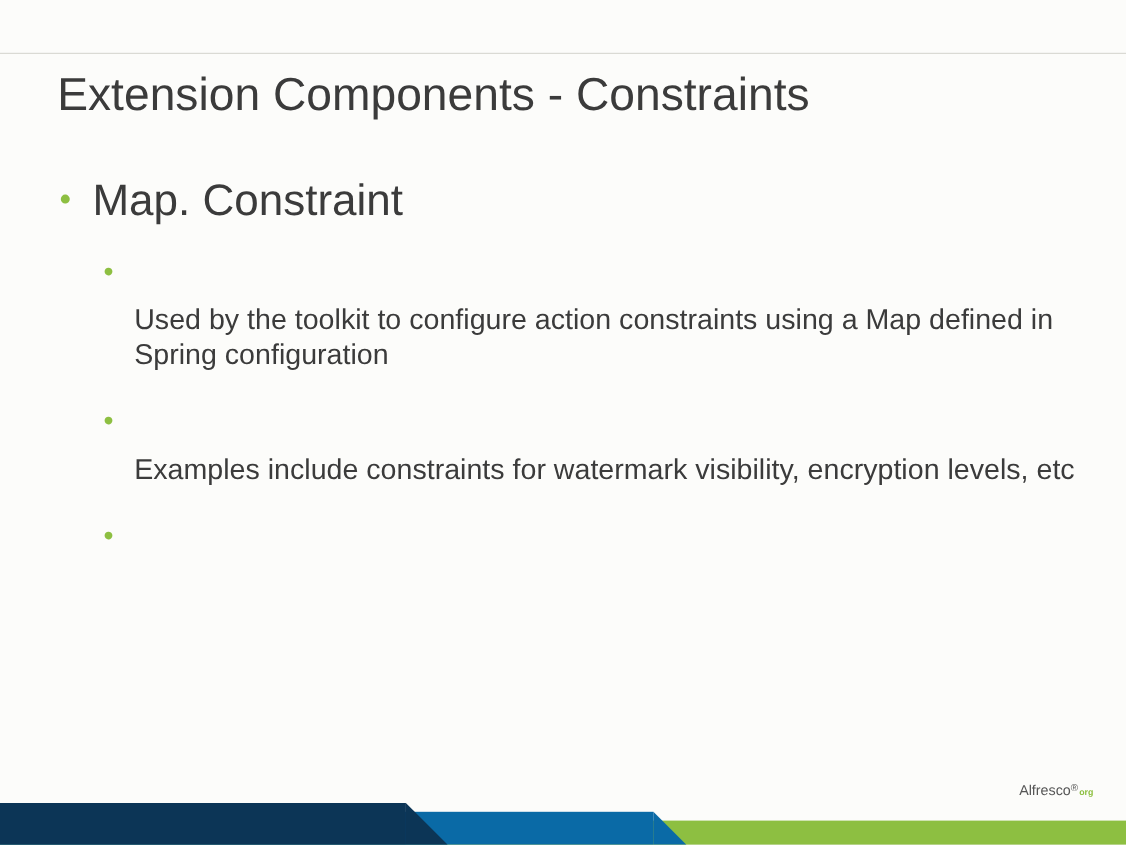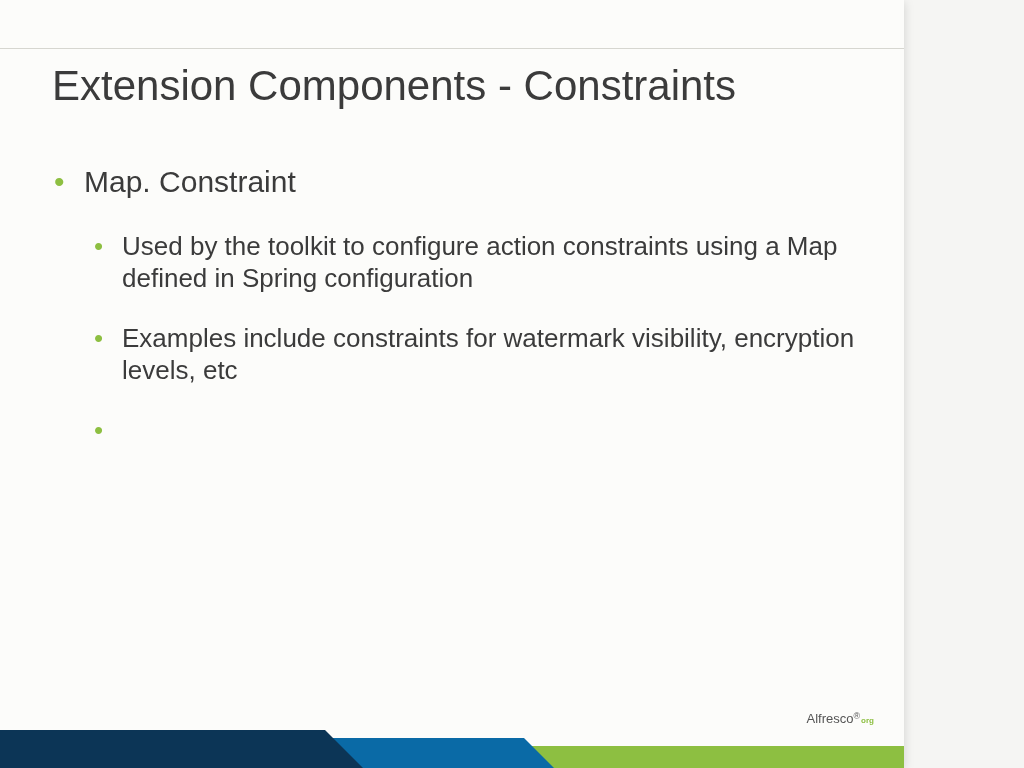--- a/index.html
+++ b/index.html
@@ -1,19 +1,19 @@
 <!DOCTYPE html>
 <html><head>
 <meta charset="utf-8">
 <style>
   * { margin: 0; padding: 0; box-sizing: border-box; }
   html, body { width: 1024px; height: 768px; font-family: Arial, Helvetica, sans-serif; background: #f5f5f3; overflow: hidden; }
   .slide {
     position: relative;
-    width: 904px;
+    width: 1024px;
     height: 768px;
     background: #fcfcfa;
     box-shadow: 0 2px 10px rgba(0,0,0,0.15);
   }
   .top-rule {
     position: absolute;
     top: 48px;
     left: 0;
     width: 100%;
     height: 1px;
@@ -40,38 +40,39 @@
     margin-bottom: 30px;
   }
   .lvl1 .bullet {
     color: #8dbf41;
     font-size: 30px;
     line-height: 36px;
     width: 30px;
     flex-shrink: 0;
   }
   .lvl1 .text {
-    font-size: 30px;
+    font-size: 40px;
     line-height: 36px;
   }
   .lvl2-wrap { margin-left: 40px; }
   .lvl2 {
     display: flex;
     margin-bottom: 28px;
   }
   .lvl2 .bullet {
     color: #8dbf41;
     font-size: 26px;
     line-height: 32px;
     width: 28px;
     flex-shrink: 0;
   }
   .lvl2 .text {
     font-size: 26px;
     line-height: 32px;
+    margin-top: 44px;
   }
 
   
   .footer-band {
     position: absolute;
     left: 0;
     bottom: 0;
     width: 100%;
     height: 46px;
   }

